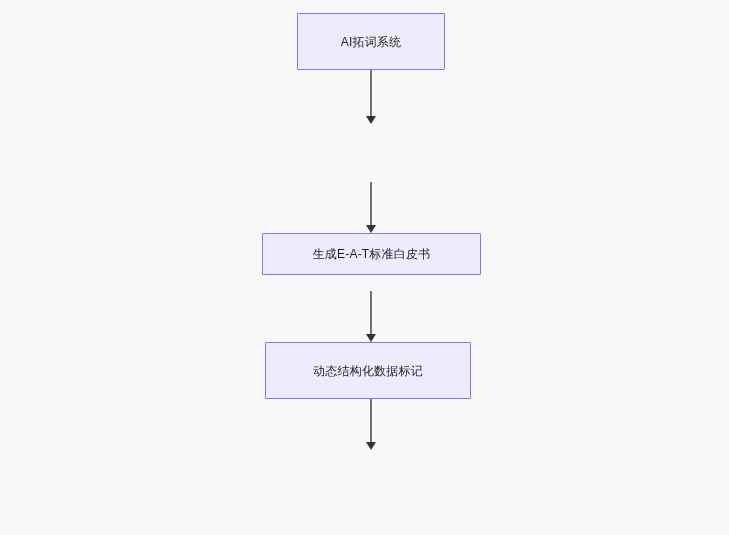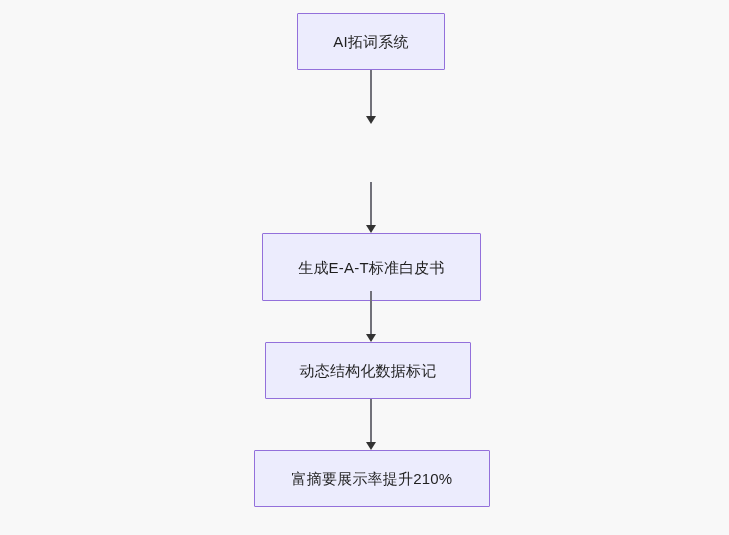--- a/index.html
+++ b/index.html
@@ -21,21 +21,21 @@
   .node {
     position: absolute;
     box-sizing: border-box;
     background: #ececfd;
     border: 1px solid #9370db;
     border-radius: 1px;
     display: flex;
     align-items: center;
     justify-content: center;
     color: #1f1f1f;
-    font-size: 15px;
+    font-size: 12px;
     line-height: 1;
     letter-spacing: 0.2px;
     white-space: nowrap;
   }
   .node-label {
     display: block;
   }
   .edge {
     position: absolute;
     width: 14px;
@@ -54,21 +54,21 @@
     height: 0;
     border-left: 5px solid transparent;
     border-right: 5px solid transparent;
     border-top: 8px solid #333333;
     margin-top: -1px;
   }
 
   
   #node-1 { left: 297px; top: 13px;  width: 148px; height: 57px; }
   #node-2 { left: 276px; top: 124px; width: 189px; height: 58px; }
-  #node-3 { left: 262px; top: 233px; width: 219px; height: 68px; }
+  #node-3 { left: 262px; top: 233px; width: 219px; height: 42px; }
   #node-4 { left: 265px; top: 342px; width: 206px; height: 57px; }
   #node-5 { left: 254px; top: 450px; width: 236px; height: 57px; }
 
   
   #edge-1 { left: 364px; top: 70px;  height: 54px; }
   #edge-2 { left: 364px; top: 182px; height: 51px; }
   #edge-3 { left: 364px; top: 291px; height: 51px; }
   #edge-4 { left: 364px; top: 399px; height: 51px; }
 </style>
 </head>
@@ -102,17 +102,14 @@
 
   <div class="node" id="node-4">
     <span class="node-label">动态结构化数据标记</span>
   </div>
 
   <div class="edge" id="edge-4">
     <div class="edge-line"></div>
     <div class="edge-head"></div>
   </div>
 
-  <div class="node" id="node-5">
-    <span class="node-label">富摘要展示率提升210%</span>
-  </div>
 
 </div>
 
 </body></html>

